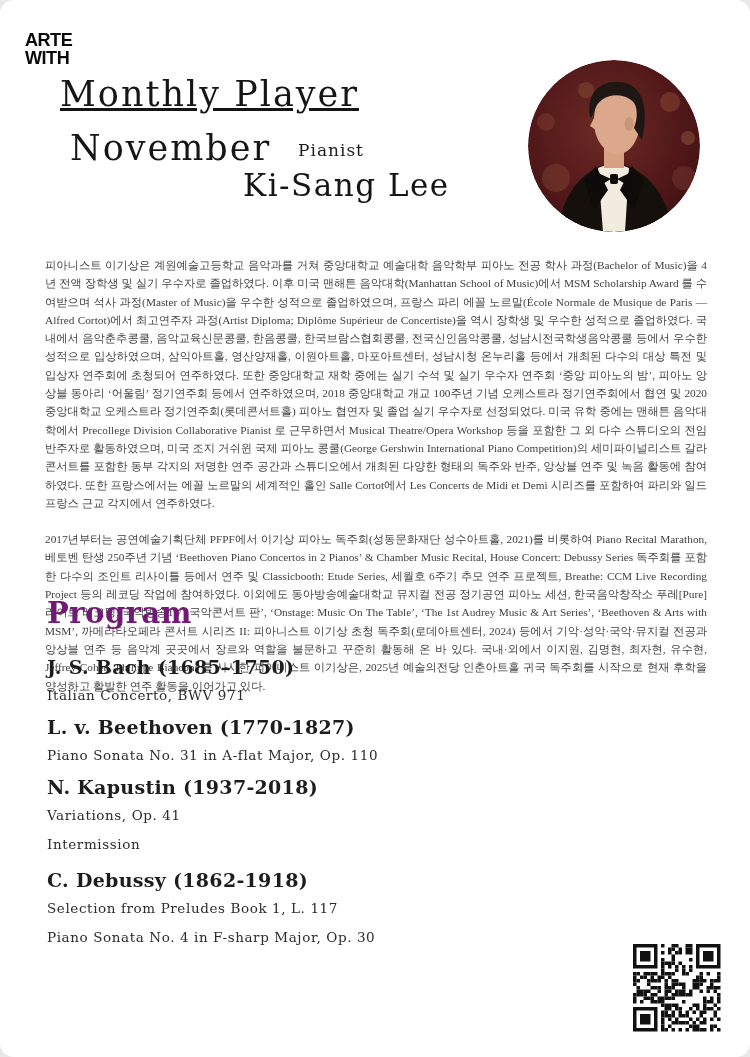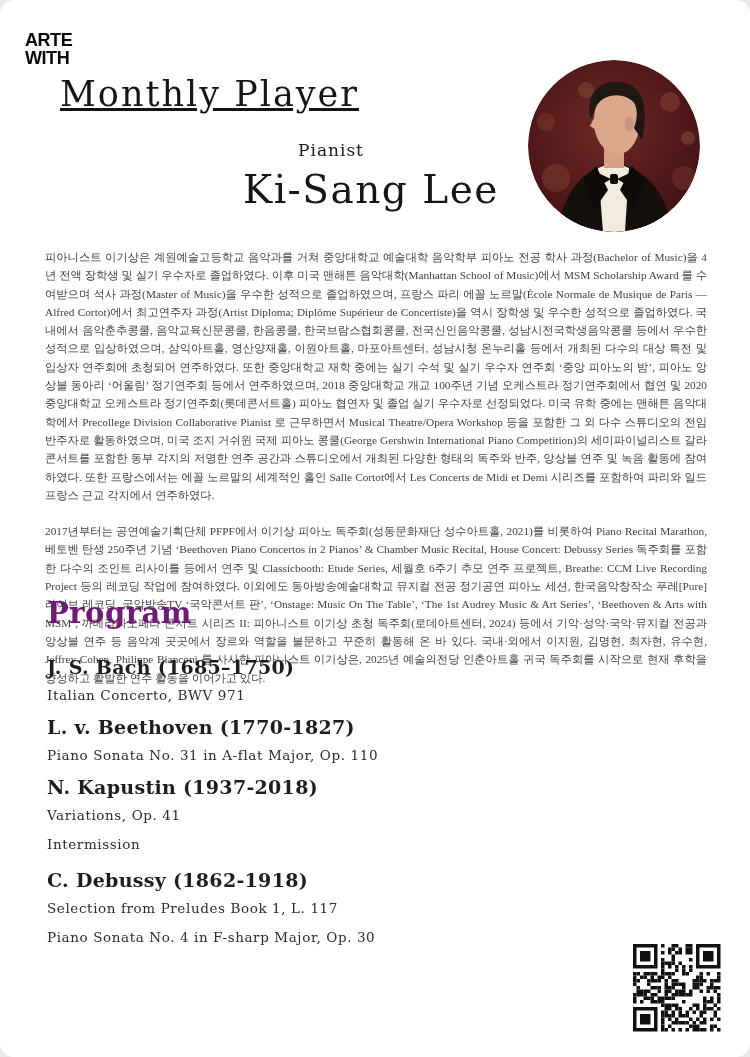--- a/index.html
+++ b/index.html
@@ -18,29 +18,29 @@
     letter-spacing:-0.5px;transform:scaleX(.95);transform-origin:left top;
   }
   
   .title1{position:absolute;left:60px;top:74px;font-family:"DejaVu Serif",serif;
     font-size:35px;font-weight:500;color:#151515;letter-spacing:2px;text-decoration:underline;}
   .title2{position:absolute;left:70px;top:128px;font-family:"DejaVu Serif",serif;
     font-size:35px;font-weight:500;color:#151515;letter-spacing:2px;}
   .role{position:absolute;left:298px;top:140px;font-family:"DejaVu Serif",serif;
     font-size:17px;color:#1c1c1c;letter-spacing:1px;}
   .artist{position:absolute;left:243px;top:167px;font-family:"DejaVu Serif",serif;
-    font-size:39px;font-weight:500;color:#151515;letter-spacing:1.5px;}
+    font-size:31px;font-weight:500;color:#151515;letter-spacing:1.5px;}
   
   .photo{position:absolute;left:528px;top:60px;width:172px;height:172px;
     border-radius:50%;overflow:hidden;}
   .photo svg{display:block;}
   
   .bio{position:absolute;left:45px;top:240px;width:662px;
     font-size:11.3px;line-height:18.3px;text-align:justify;color:#3f3f3f;}
-  .bio p{margin:8px 0 18px 0;}
+  .bio p{margin:16px 0 18px 0;}
   
   .program{position:absolute;left:47px;top:596px;width:640px;color:#222;}
   .program-heading{font-family:"DejaVu Serif",serif;font-size:29px;font-weight:600;
     color:#701a75;margin:0 0 26px 0;letter-spacing:.5px;}
   .composer{font-family:"DejaVu Serif",serif;font-size:19px;font-weight:700;
     color:#1d1d1d;margin:0 0 9px 0;letter-spacing:.3px;}
   .work{font-family:"DejaVu Serif",serif;font-size:13.5px;color:#2c2c2c;
     margin:0 0 6px 0;letter-spacing:.6px;}
   .group{margin:0 0 13px 0;}
   .intermission{font-family:"DejaVu Serif",serif;font-size:13.5px;color:#2c2c2c;
@@ -52,20 +52,21 @@
 <body>
 
 <div class="page">
 
   <div class="logo">
     <div>ARTE</div>
     <div>WITH</div>
   </div>
 
   <div class="title1">Monthly Player</div>
+  <div class="title2">November</div>
   <div class="role">Pianist</div>
   <div class="artist">Ki-Sang Lee</div>
 
   <div class="photo">
     <svg width="172" height="172" viewBox="0 0 172 172">
       <defs>
         <radialGradient id="bgG" cx="45%" cy="40%" r="75%">
           <stop offset="0%" stop-color="#6d2b26"></stop>
           <stop offset="55%" stop-color="#53191a"></stop>
           <stop offset="100%" stop-color="#3a0f12"></stop>

